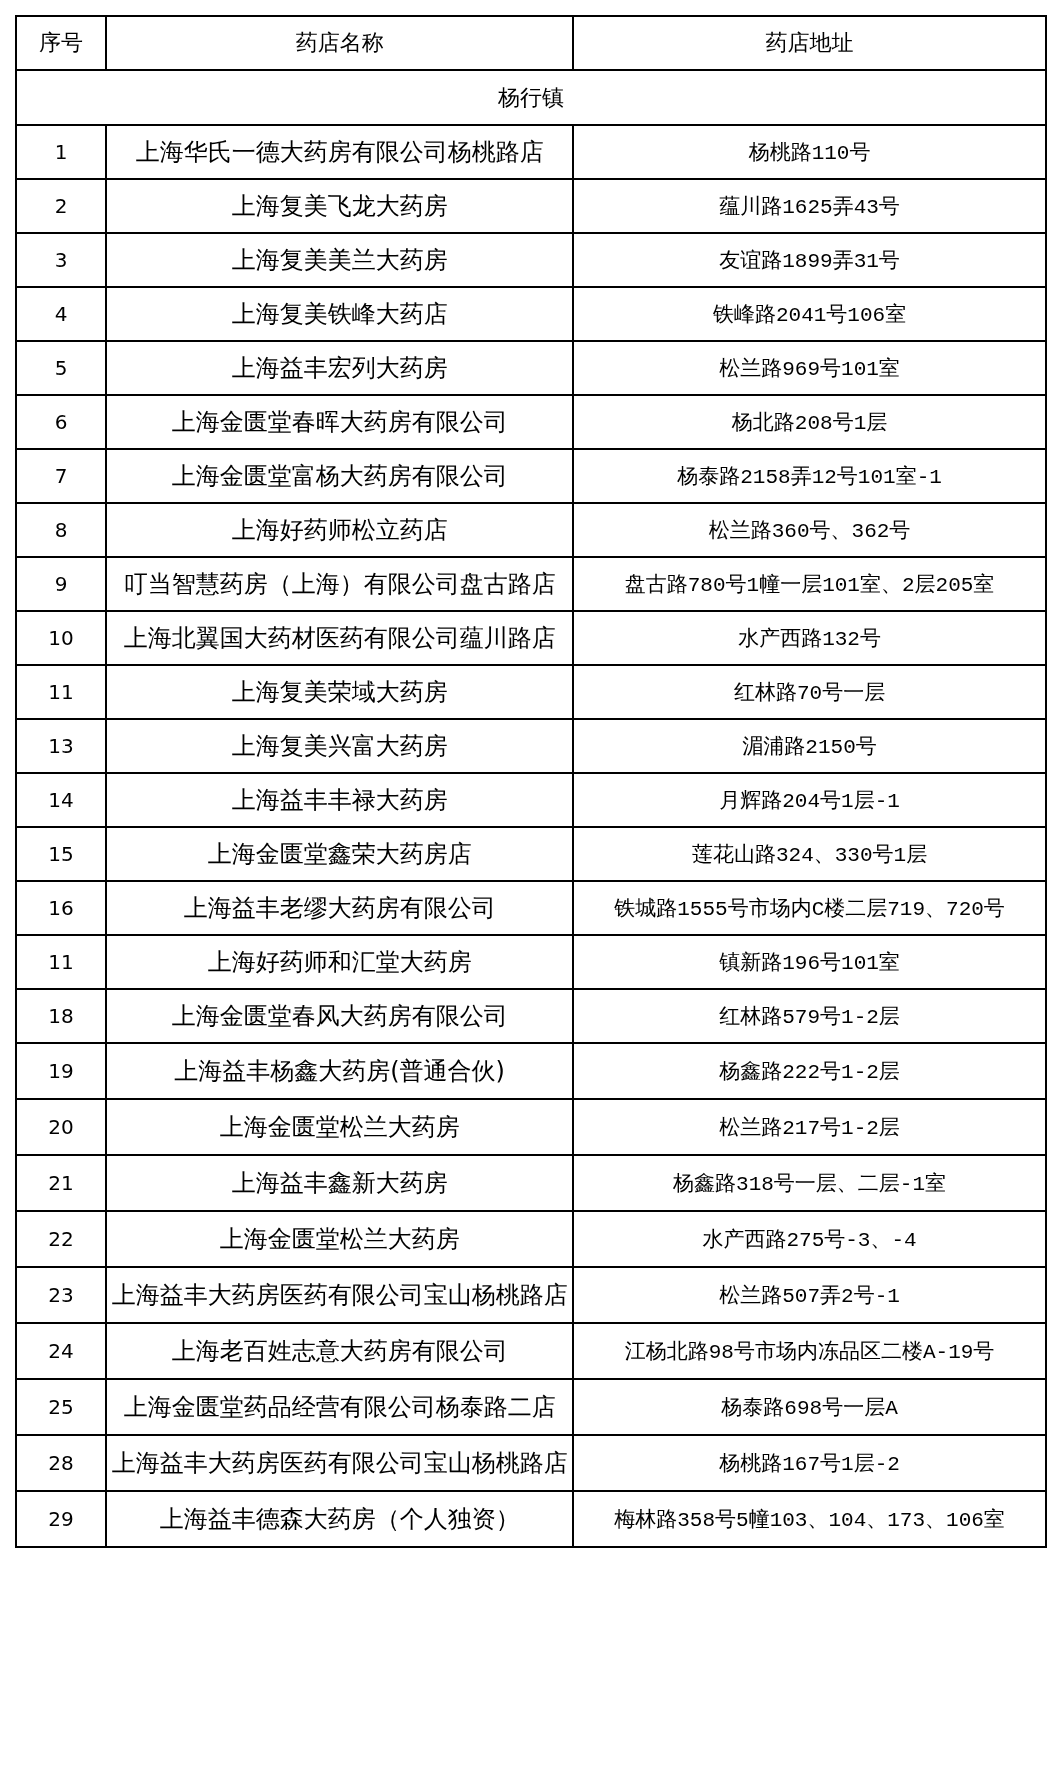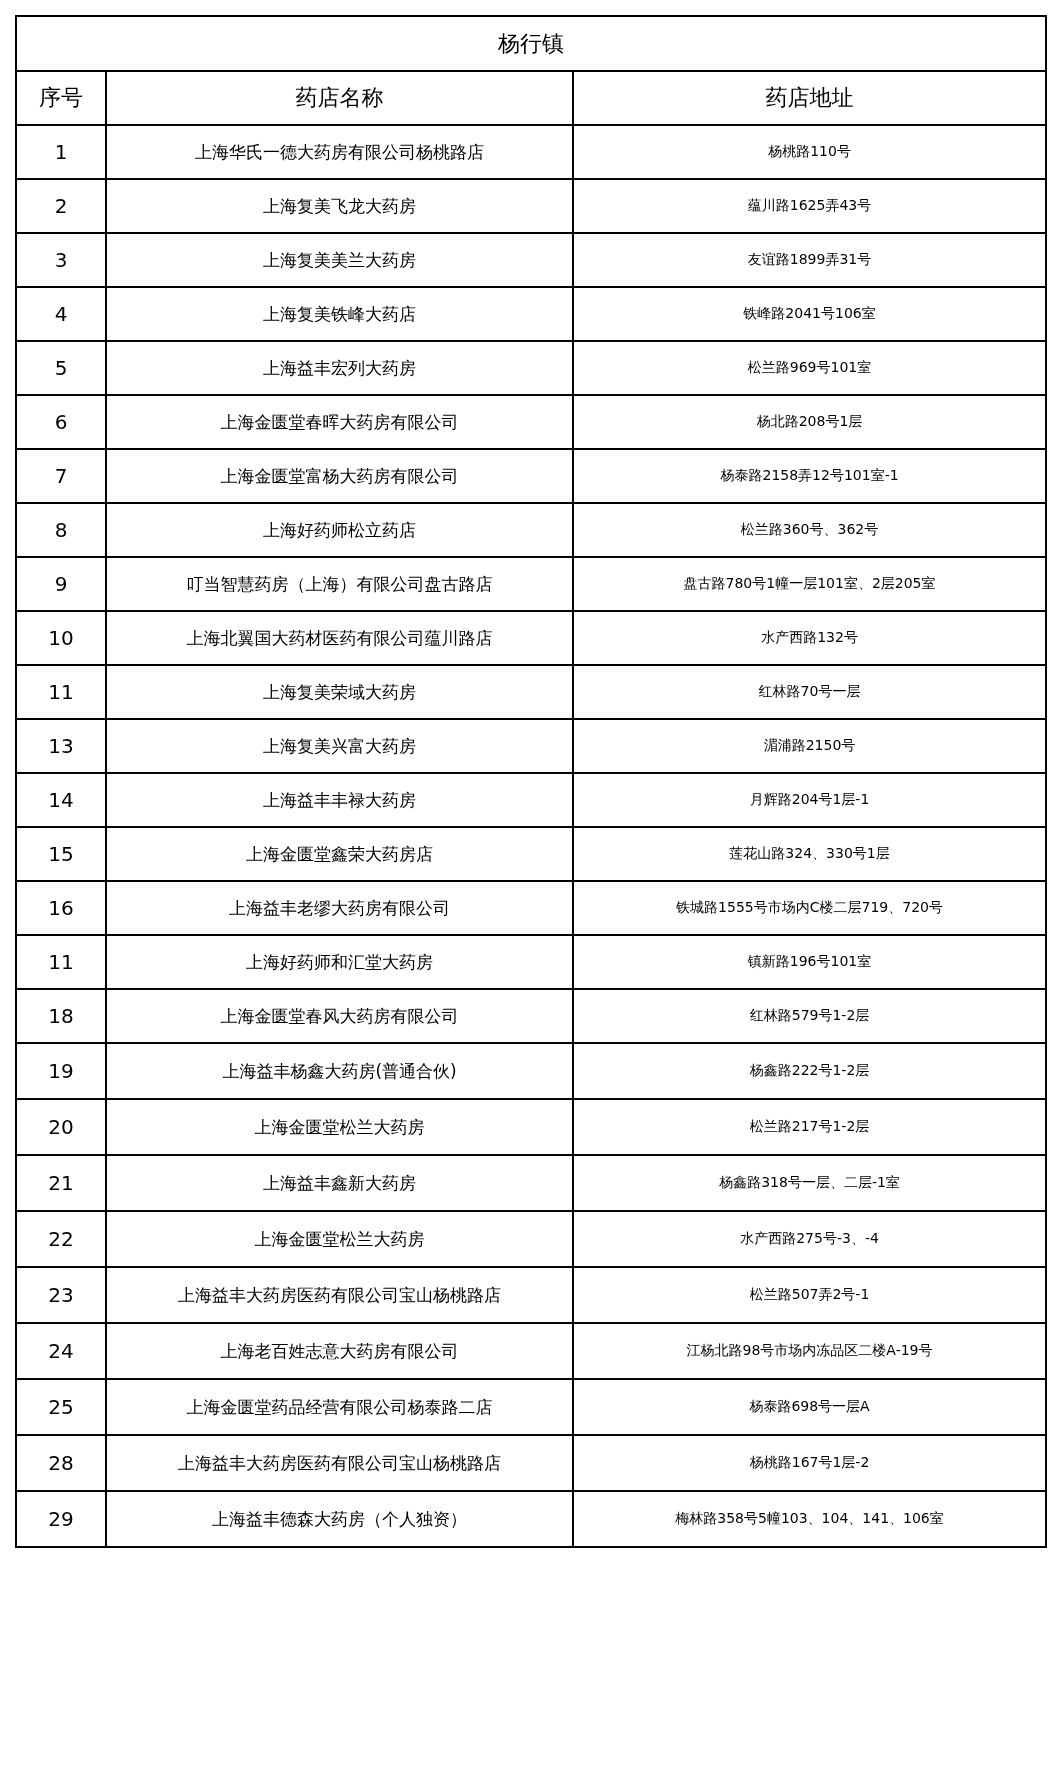--- a/index.html
+++ b/index.html
@@ -42,42 +42,42 @@
     .head-cell {
       height: 52px;
       font-size: 22px;
     }
     .row-a td { height: 52px; }
     .row-b td { height: 54px; margin-left: 17px; }
     .col-no { width: 90px; font-size: 20px; }
     .col-name { width: 466px; font-size: 21px; }
     .col-addr { width: 472px; font-size: 21px; }
     td.c-no { font-size: 20px; }
-    td.c-name { font-size: 17px; letter-spacing: 0px; }
-    td.c-addr { font-size: 14px; }
+    td.c-name { font-size: 24px; letter-spacing: 0px; }
+    td.c-addr { font-size: 21px; font-family: Liberation Mono, monospace; }
   </style>
 </head>
 <body>
 
 <div class="sheet">
   <table class="pharmacy-table">
     <colgroup>
       <col class="col-no">
       <col class="col-name">
       <col class="col-addr">
     </colgroup>
     <thead>
       <tr>
-        <th class="title-cell" colspan="3">杨行镇</th>
-      </tr>
-      <tr>
         <th class="head-cell">序号</th>
         <th class="head-cell">药店名称</th>
         <th class="head-cell">药店地址</th>
       </tr>
+      <tr>
+        <th class="title-cell" colspan="3">杨行镇</th>
+      </tr>
     </thead>
     <tbody id="rows">
         <tr class="row-a">
           <td class="c-no">1</td>
           <td class="c-name">上海华氏一德大药房有限公司杨桃路店</td>
           <td class="c-addr">杨桃路110号</td>
         </tr>
         <tr class="row-a">
           <td class="c-no">2</td>
           <td class="c-name">上海复美飞龙大药房</td>
@@ -194,17 +194,17 @@
           <td class="c-addr">杨泰路698号一层A</td>
         </tr>
         <tr class="row-b">
           <td class="c-no">28</td>
           <td class="c-name">上海益丰大药房医药有限公司宝山杨桃路店</td>
           <td class="c-addr">杨桃路167号1层-2</td>
         </tr>
         <tr class="row-b">
           <td class="c-no">29</td>
           <td class="c-name">上海益丰德森大药房（个人独资）</td>
-          <td class="c-addr">梅林路358号5幢103、104、141、106室</td>
+          <td class="c-addr">梅林路358号5幢103、104、173、106室</td>
         </tr>
       </tbody>
   </table>
 </div>
 
 </body></html>

